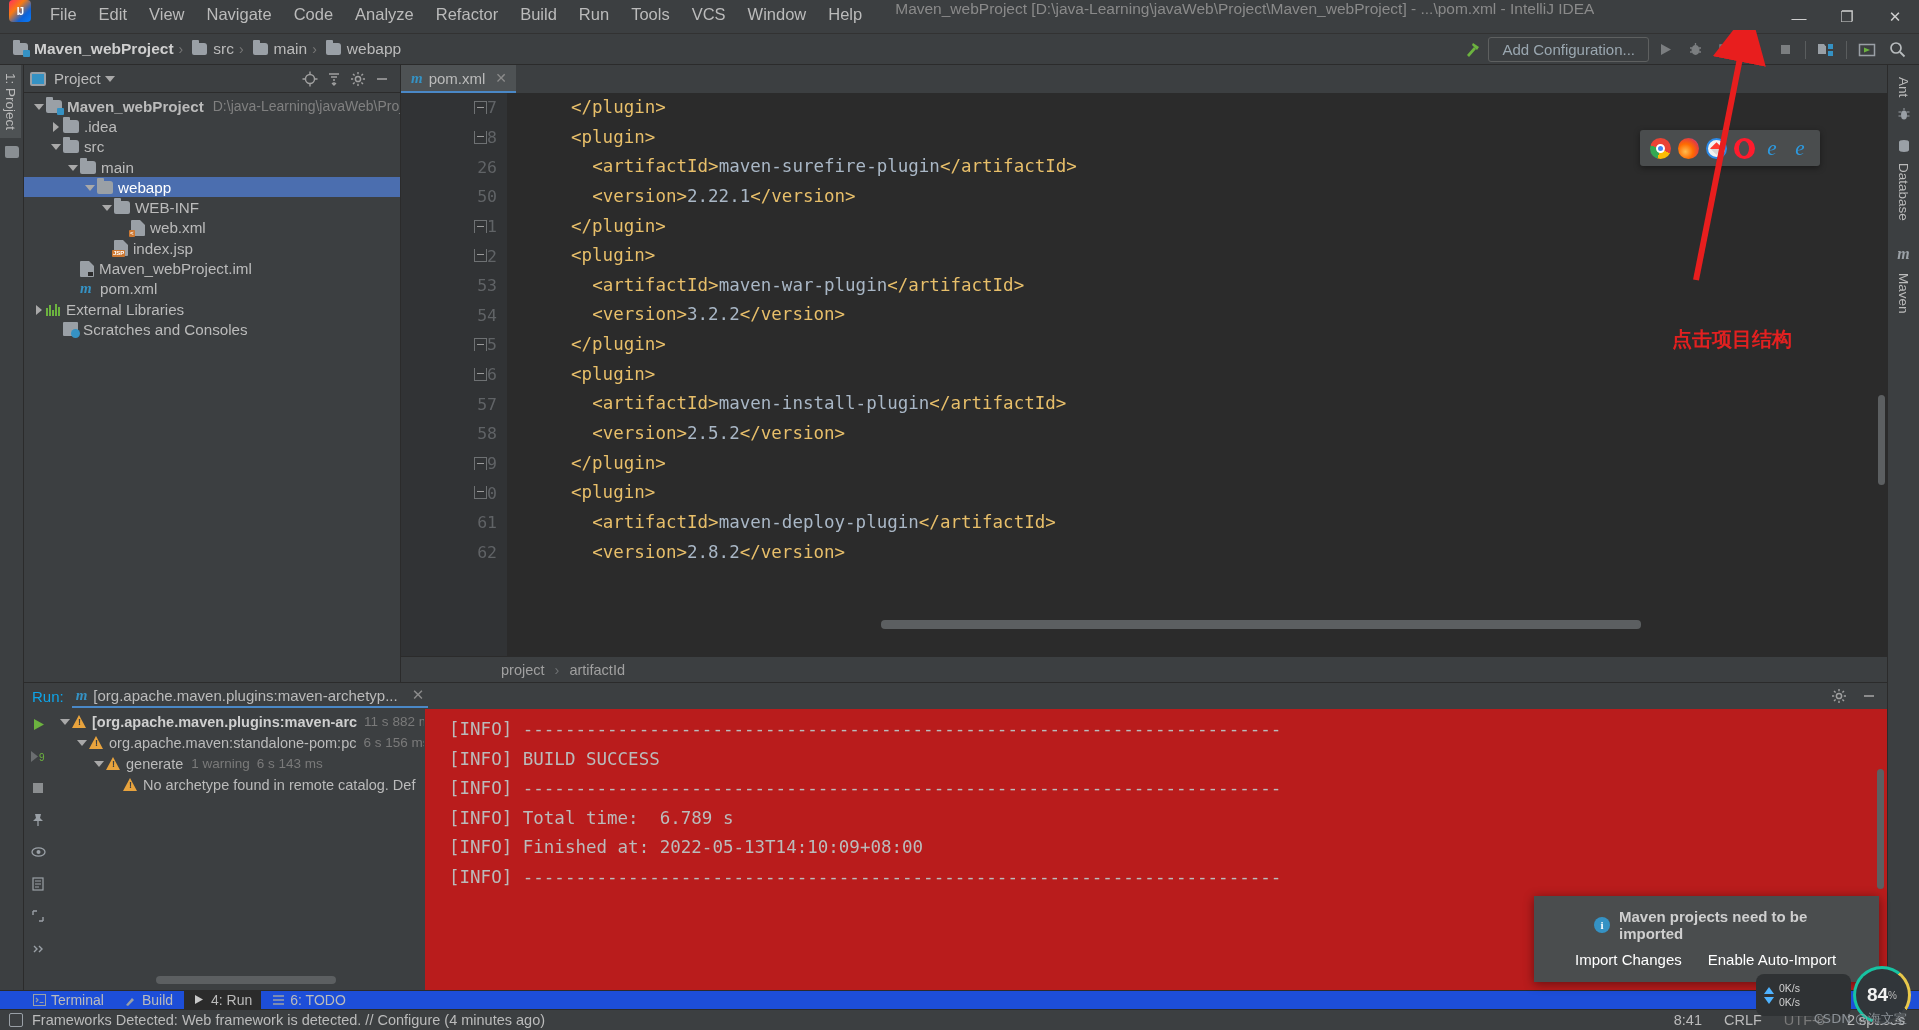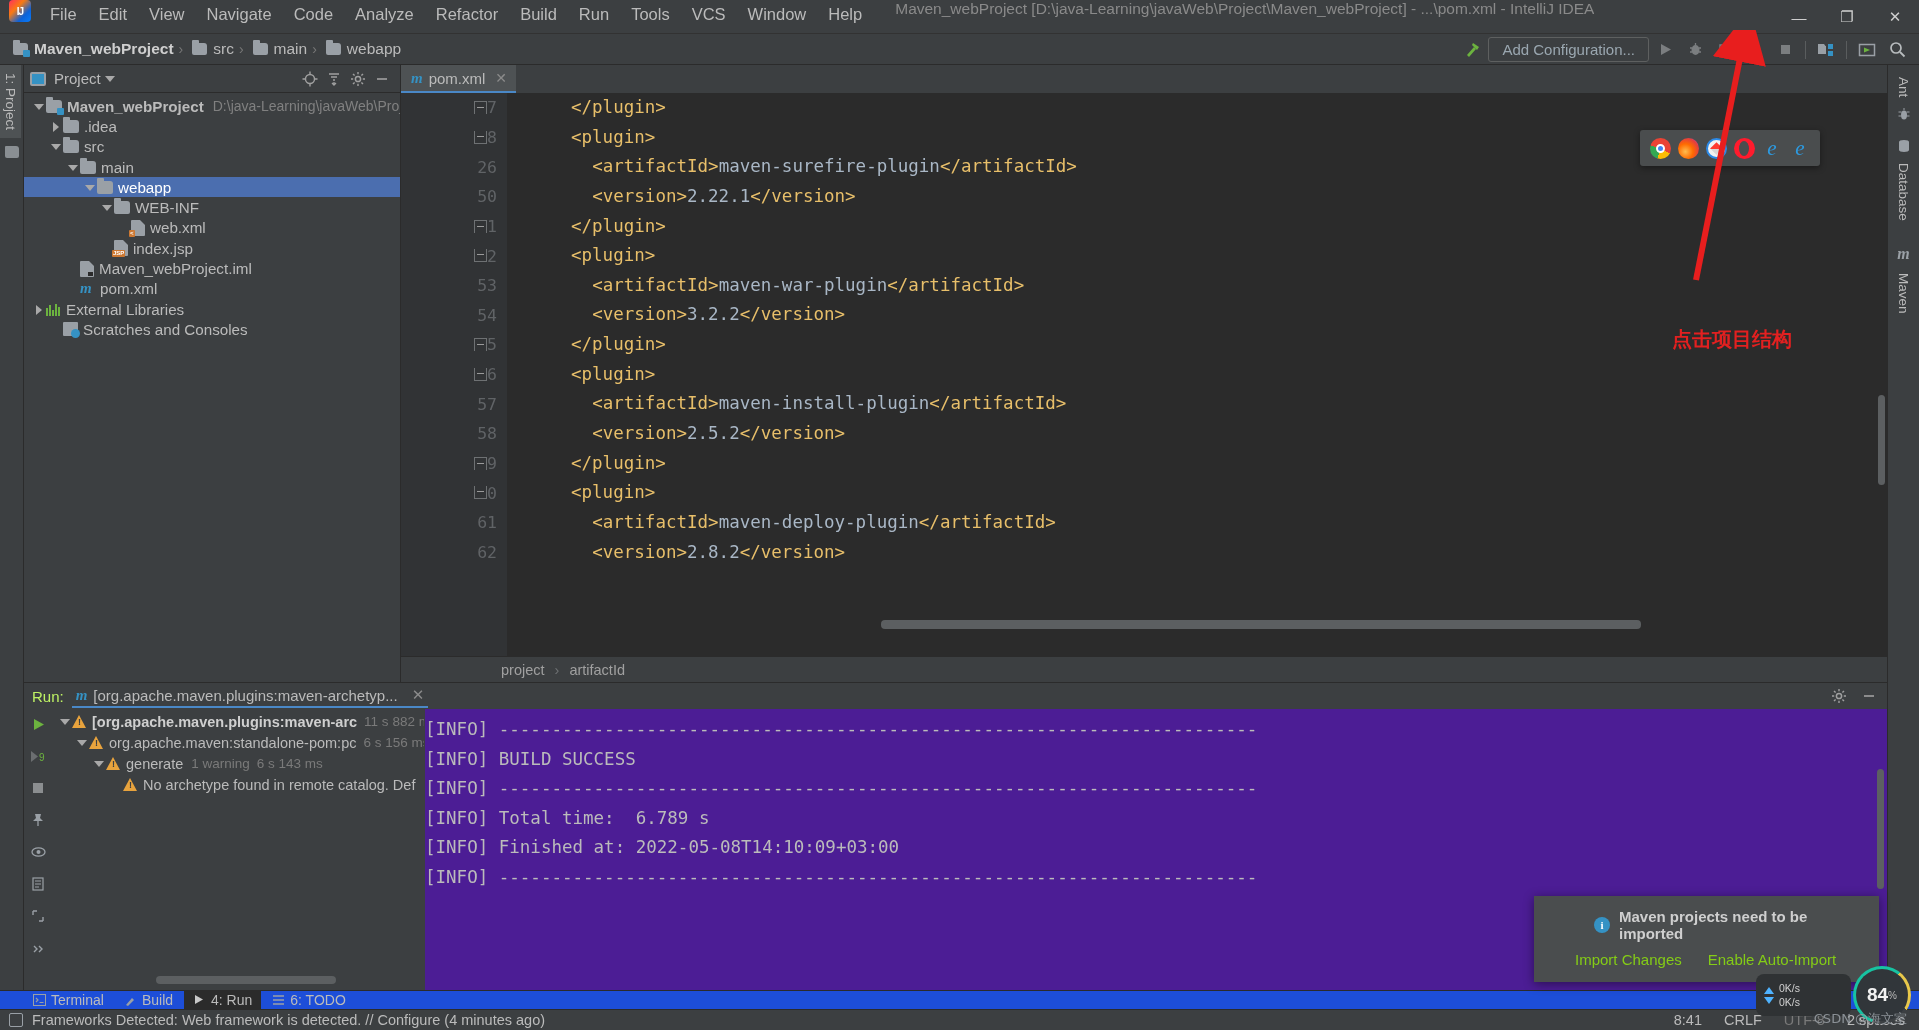--- a/index.html
+++ b/index.html
@@ -218,21 +218,21 @@
     font-weight: bold; z-index: 9; white-space: nowrap;
     font-family: "DejaVu Sans", sans-serif;
   }
 
   
   #run-panel {
     position: absolute; left: 24px; top: 682px; right: 32px; height: 308px; background: #3c3f41;
     border-top: 1px solid #2b2b2b;
   }
   #run-head { height: 26px; display: flex; align-items: center; padding-left: 8px; gap: 8px; }
-  #run-head .lbl { font-size: 15px; color: #bef264; }
+  #run-head .lbl { font-size: 15px; color: #0ea5e9; }
   #run-tab {
     display: flex; align-items: center; gap: 6px; font-size: 15px; color: #bbbbbb;
     padding: 2px 4px; border-bottom: 2px solid #4a88c7;
   }
   #run-head-right { position: absolute; right: 6px; top: 0; height: 26px; display: flex; align-items: center; gap: 6px; }
   #run-side {
     position: absolute; left: 0; top: 26px; width: 28px; bottom: 0;
     display: flex; flex-direction: column; align-items: center; padding-top: 5px; gap: 12px;
   }
   .rsbtn { width: 20px; height: 20px; display: flex; align-items: center; justify-content: center; color: #9aa0a6; }
@@ -252,21 +252,21 @@
     content:"!"; position:absolute; left:0; right:0; top:2px; z-index:2; color:#3c3f41;
     font-size:9px; font-weight:bold; text-align:center; line-height:11px;
   }
   .rtime { color: #7a7a7a; font-size: 13.5px; margin-left: 7px; font-weight: normal; }
   #run-tree-scroll {
     position: absolute; left: 132px; bottom: 6px; width: 180px; height: 8px;
     background: #5c5f61; border-radius: 4px;
   }
   #console {
     position: absolute; left: 401px; top: 26px; right: 0; bottom: 0;
-    background: #4c1d95; overflow: hidden; padding: 6px 0 0 0;
+    background: #b91c1c; overflow: hidden; padding: 6px 0 0 24px;
   }
   .conline {
     font-family: "DejaVu Sans Mono", monospace; font-size: 17.5px; line-height: 29.5px;
     color: #bbbbbb; white-space: pre;
   }
   #console-vscroll { position:absolute; right:3px; top:60px; width:7px; height:120px;
                      background:#5c5f61; border-radius:4px; }
 
   
   #notif {
@@ -276,21 +276,21 @@
   #notif .row1 { display: flex; align-items: center; gap: 9px; padding-left: 44px; }
   .info-ico {
     width: 16px; height: 16px; border-radius: 50%; background: #3592c4; flex: none;
     position: relative;
   }
   .info-ico::after { content:"i"; position:absolute; left:0; right:0; top:0; color:#fff;
                      font-size:11px; font-weight:bold; text-align:center; line-height:16px;
                      font-family:"Liberation Serif",serif; }
   #notif .title { font-size: 15px; font-weight: bold; color: #cfcfcf; }
   #notif .links { margin-top: 9px; margin-left: 25px; display: flex; gap: 26px; }
-  #notif .links a { color: #84cc16; font-size: 15px; text-decoration: none; }
+  #notif .links a { color: #ffffff; font-size: 15px; text-decoration: none; }
 
   
   #net-widget {
     position: absolute; right: 68px; bottom: 14px; width: 95px; height: 42px;
     background: #2f3234; border-radius: 8px; z-index: 8; display: flex;
     align-items: center; padding-left: 8px; gap: 5px;
   }
   .net-arrows { display:flex; flex-direction:column; gap:3px; }
   .na { width:0;height:0;border-left:5px solid transparent;border-right:5px solid transparent; }
   .na.up { border-bottom:7px solid #4fb3ff; }
@@ -771,21 +771,21 @@
       </div>
     </div>
   <div id="run-tree-scroll"></div>
 
   <div id="console">
     <div id="console-lines">
         <div class="conline">[INFO] ------------------------------------------------------------------------</div>
         <div class="conline">[INFO] BUILD SUCCESS</div>
         <div class="conline">[INFO] ------------------------------------------------------------------------</div>
         <div class="conline">[INFO] Total time:  6.789 s</div>
-        <div class="conline">[INFO] Finished at: 2022-05-08T14:10:09+03:00</div>
+        <div class="conline">[INFO] Finished at: 2022-05-13T14:10:09+08:00</div>
         <div class="conline">[INFO] ------------------------------------------------------------------------</div>
       </div>
     <div id="console-vscroll"></div>
   </div>
 </div>
 
 <div id="notif">
   <div class="row1">
     <div class="info-ico"></div>
     <div class="title">Maven projects need to be imported</div>

